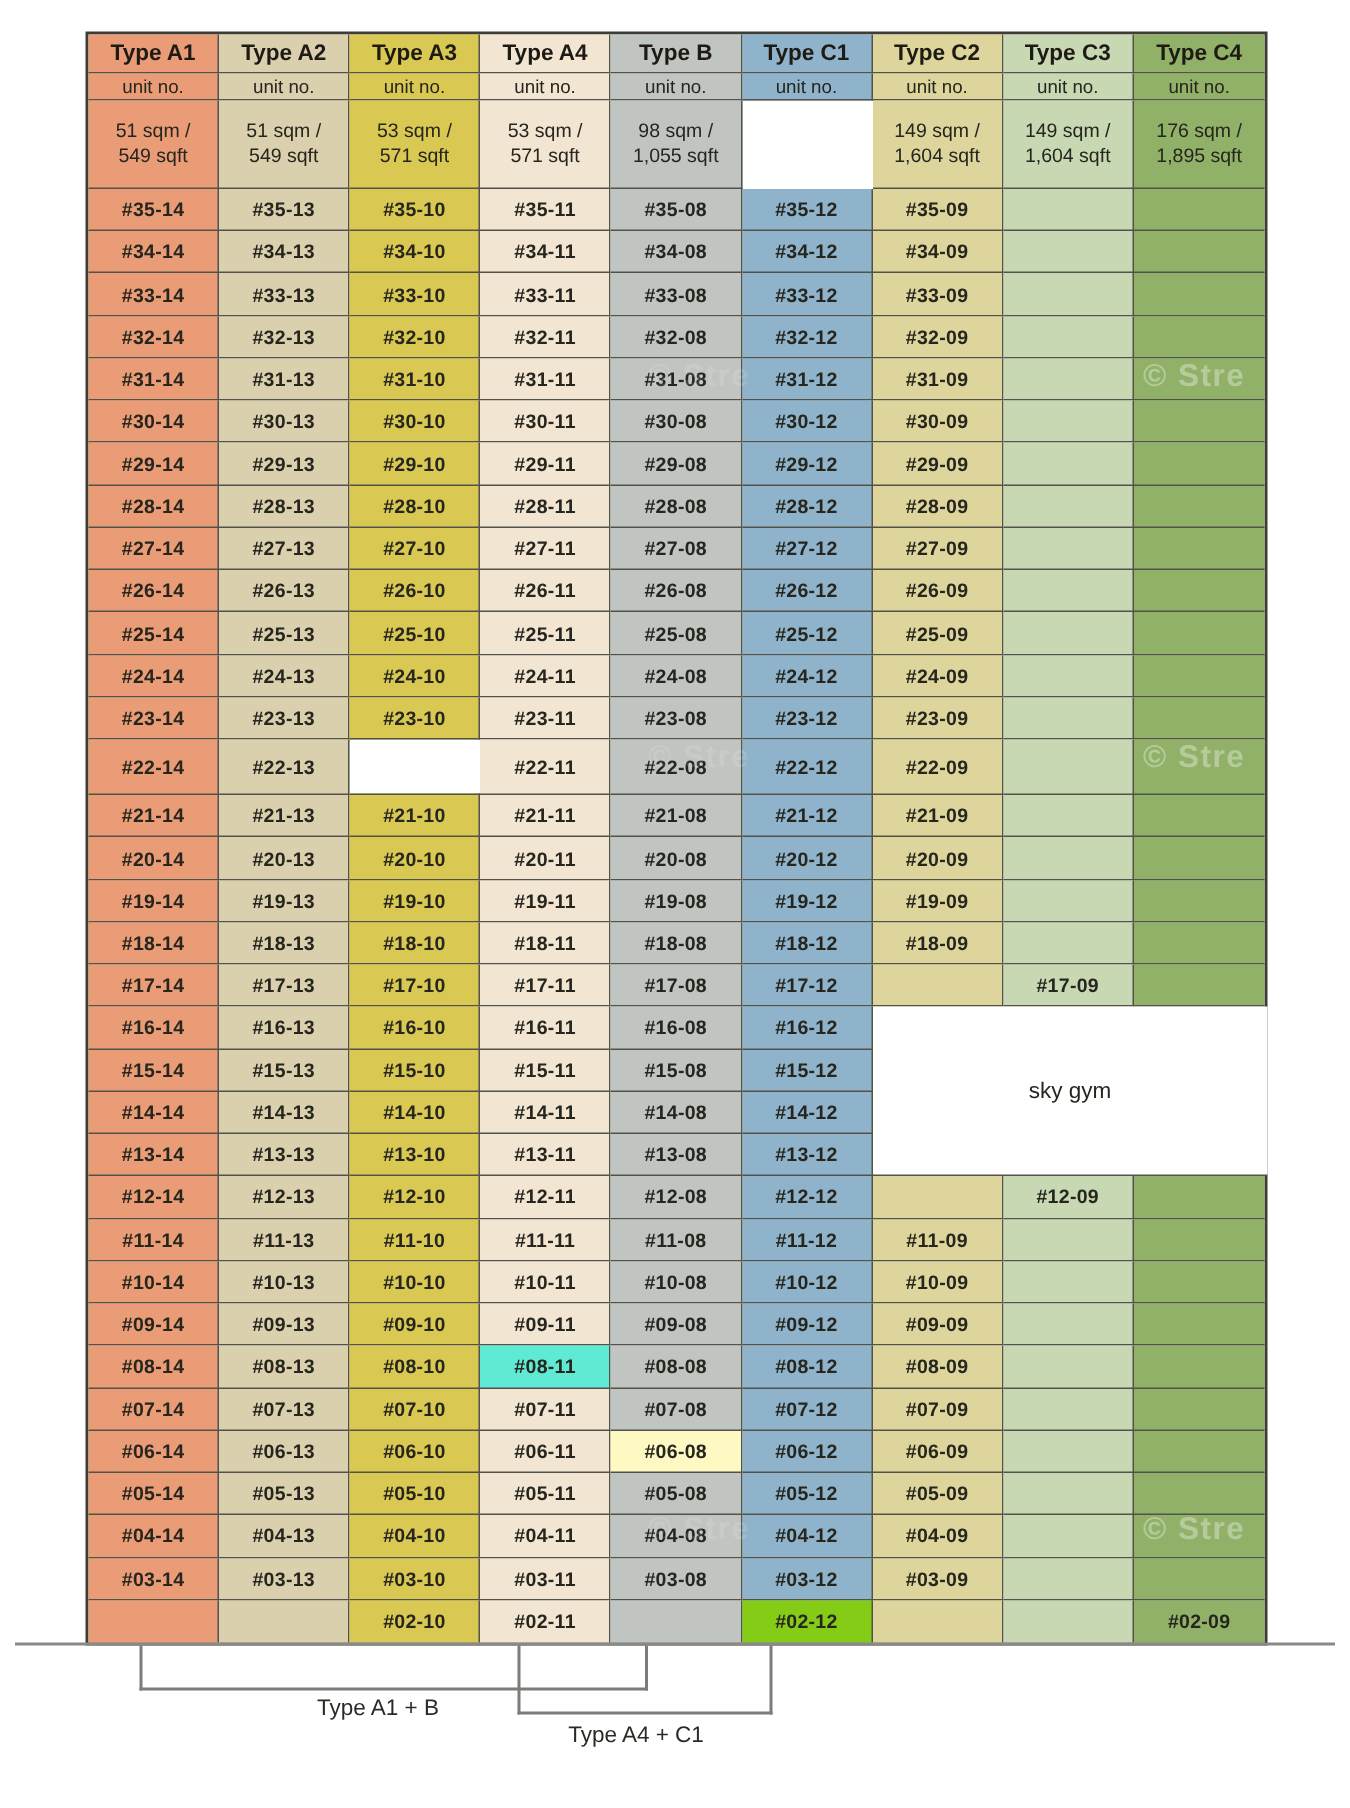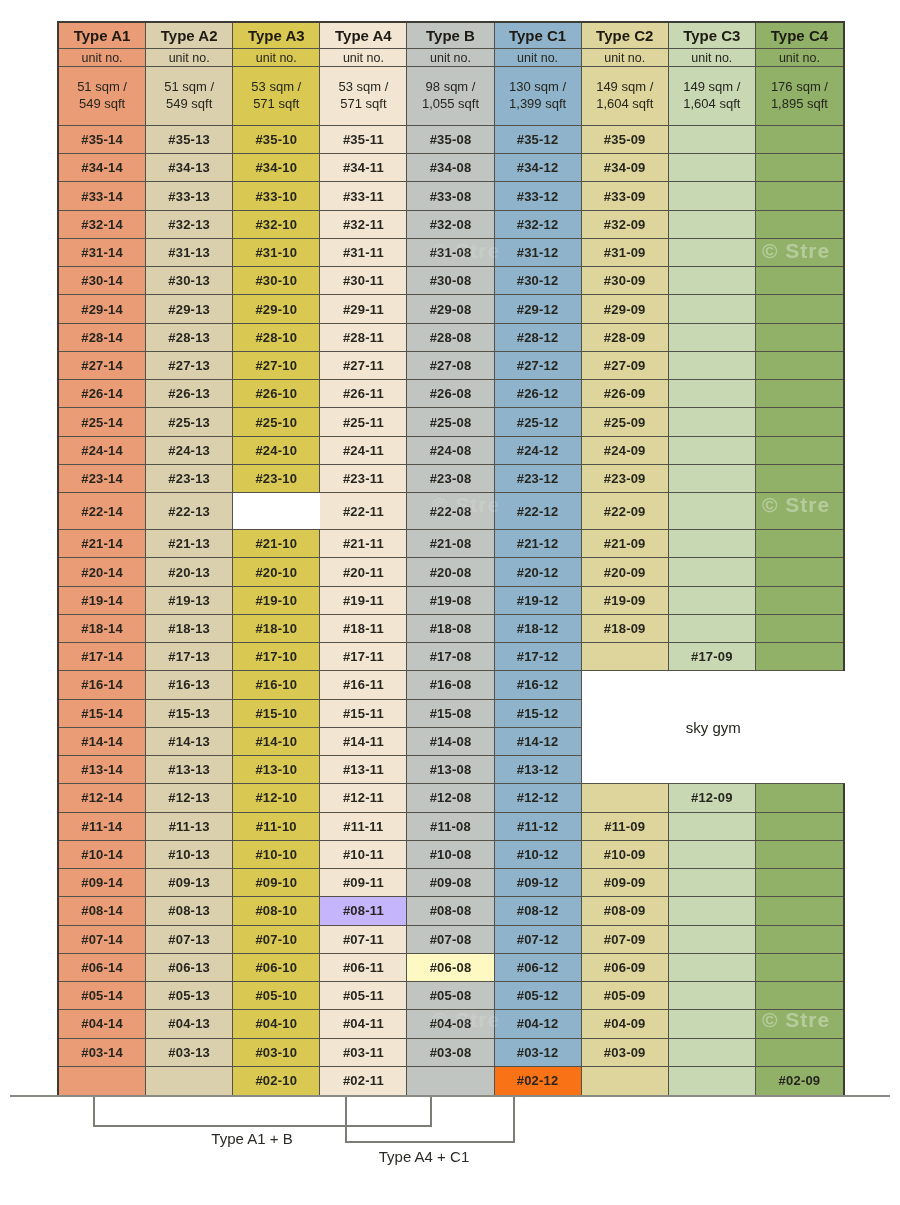--- a/index.html
+++ b/index.html
@@ -182,21 +182,21 @@
       <div class="cell unit" style="grid-area: 21 / 4; background: rgb(242, 230, 211);">#18-11</div>
       <div class="cell unit" style="grid-area: 22 / 4; background: rgb(242, 230, 211);">#17-11</div>
       <div class="cell unit" style="grid-area: 23 / 4; background: rgb(242, 230, 211);">#16-11</div>
       <div class="cell unit" style="grid-area: 24 / 4; background: rgb(242, 230, 211);">#15-11</div>
       <div class="cell unit" style="grid-area: 25 / 4; background: rgb(242, 230, 211);">#14-11</div>
       <div class="cell unit" style="grid-area: 26 / 4; background: rgb(242, 230, 211);">#13-11</div>
       <div class="cell unit" style="grid-area: 27 / 4; background: rgb(242, 230, 211);">#12-11</div>
       <div class="cell unit" style="grid-area: 28 / 4; background: rgb(242, 230, 211);">#11-11</div>
       <div class="cell unit" style="grid-area: 29 / 4; background: rgb(242, 230, 211);">#10-11</div>
       <div class="cell unit" style="grid-area: 30 / 4; background: rgb(242, 230, 211);">#09-11</div>
-      <div class="cell unit" style="grid-area: 31 / 4; background: #c4b5fd;">#08-11</div>
+      <div class="cell unit" style="grid-area: 31 / 4; background: #5eead4;">#08-11</div>
       <div class="cell unit" style="grid-area: 32 / 4; background: rgb(242, 230, 211);">#07-11</div>
       <div class="cell unit" style="grid-area: 33 / 4; background: rgb(242, 230, 211);">#06-11</div>
       <div class="cell unit" style="grid-area: 34 / 4; background: rgb(242, 230, 211);">#05-11</div>
       <div class="cell unit" style="grid-area: 35 / 4; background: rgb(242, 230, 211);">#04-11</div>
       <div class="cell unit" style="grid-area: 36 / 4; background: rgb(242, 230, 211);">#03-11</div>
       <div class="cell unit lastrow" style="grid-area: 37 / 4; background: rgb(242, 230, 211);">#02-11</div>
       <div class="cell hdr" style="grid-area: 1 / 5; background: rgb(193, 197, 194);">Type B</div>
       <div class="cell sub" style="grid-area: 2 / 5; background: rgb(193, 197, 194);">unit no.</div>
       <div class="cell size" style="grid-area: 3 / 5; background: rgb(193, 197, 194);">98 sqm /
 1,055 sqft</div>
@@ -229,22 +229,20 @@
       <div class="cell unit" style="grid-area: 30 / 5; background: rgb(193, 197, 194);">#09-08</div>
       <div class="cell unit" style="grid-area: 31 / 5; background: rgb(193, 197, 194);">#08-08</div>
       <div class="cell unit" style="grid-area: 32 / 5; background: rgb(193, 197, 194);">#07-08</div>
       <div class="cell unit" style="grid-area: 33 / 5; background: #fef9c3;">#06-08</div>
       <div class="cell unit" style="grid-area: 34 / 5; background: rgb(193, 197, 194);">#05-08</div>
       <div class="cell unit" style="grid-area: 35 / 5; background: rgb(193, 197, 194);">#04-08</div>
       <div class="cell unit" style="grid-area: 36 / 5; background: rgb(193, 197, 194);">#03-08</div>
       <div class="cell unit lastrow" style="grid-area: 37 / 5; background: rgb(193, 197, 194);"></div>
       <div class="cell hdr" style="grid-area: 1 / 6; background: rgb(143, 179, 202);">Type C1</div>
       <div class="cell sub" style="grid-area: 2 / 6; background: rgb(143, 179, 202);">unit no.</div>
-      <div class="cell size" style="grid-area: 3 / 6; background: rgb(143, 179, 202);">130 sqm /
-1,399 sqft</div>
       <div class="cell unit" style="grid-area: 4 / 6; background: rgb(143, 179, 202);">#35-12</div>
       <div class="cell unit" style="grid-area: 5 / 6; background: rgb(143, 179, 202);">#34-12</div>
       <div class="cell unit" style="grid-area: 6 / 6; background: rgb(143, 179, 202);">#33-12</div>
       <div class="cell unit" style="grid-area: 7 / 6; background: rgb(143, 179, 202);">#32-12</div>
       <div class="cell unit" style="grid-area: 8 / 6; background: rgb(143, 179, 202);">#31-12</div>
       <div class="cell unit" style="grid-area: 9 / 6; background: rgb(143, 179, 202);">#30-12</div>
       <div class="cell unit" style="grid-area: 10 / 6; background: rgb(143, 179, 202);">#29-12</div>
       <div class="cell unit" style="grid-area: 11 / 6; background: rgb(143, 179, 202);">#28-12</div>
       <div class="cell unit" style="grid-area: 12 / 6; background: rgb(143, 179, 202);">#27-12</div>
       <div class="cell unit" style="grid-area: 13 / 6; background: rgb(143, 179, 202);">#26-12</div>
@@ -264,21 +262,21 @@
       <div class="cell unit" style="grid-area: 27 / 6; background: rgb(143, 179, 202);">#12-12</div>
       <div class="cell unit" style="grid-area: 28 / 6; background: rgb(143, 179, 202);">#11-12</div>
       <div class="cell unit" style="grid-area: 29 / 6; background: rgb(143, 179, 202);">#10-12</div>
       <div class="cell unit" style="grid-area: 30 / 6; background: rgb(143, 179, 202);">#09-12</div>
       <div class="cell unit" style="grid-area: 31 / 6; background: rgb(143, 179, 202);">#08-12</div>
       <div class="cell unit" style="grid-area: 32 / 6; background: rgb(143, 179, 202);">#07-12</div>
       <div class="cell unit" style="grid-area: 33 / 6; background: rgb(143, 179, 202);">#06-12</div>
       <div class="cell unit" style="grid-area: 34 / 6; background: rgb(143, 179, 202);">#05-12</div>
       <div class="cell unit" style="grid-area: 35 / 6; background: rgb(143, 179, 202);">#04-12</div>
       <div class="cell unit" style="grid-area: 36 / 6; background: rgb(143, 179, 202);">#03-12</div>
-      <div class="cell unit lastrow" style="grid-area: 37 / 6; background: #f97316;">#02-12</div>
+      <div class="cell unit lastrow" style="grid-area: 37 / 6; background: #84cc16;">#02-12</div>
       <div class="cell hdr" style="grid-area: 1 / 7; background: rgb(221, 213, 156);">Type C2</div>
       <div class="cell sub" style="grid-area: 2 / 7; background: rgb(221, 213, 156);">unit no.</div>
       <div class="cell size" style="grid-area: 3 / 7; background: rgb(221, 213, 156);">149 sqm /
 1,604 sqft</div>
       <div class="cell unit" style="grid-area: 4 / 7; background: rgb(221, 213, 156);">#35-09</div>
       <div class="cell unit" style="grid-area: 5 / 7; background: rgb(221, 213, 156);">#34-09</div>
       <div class="cell unit" style="grid-area: 6 / 7; background: rgb(221, 213, 156);">#33-09</div>
       <div class="cell unit" style="grid-area: 7 / 7; background: rgb(221, 213, 156);">#32-09</div>
       <div class="cell unit" style="grid-area: 8 / 7; background: rgb(221, 213, 156);">#31-09</div>
       <div class="cell unit" style="grid-area: 9 / 7; background: rgb(221, 213, 156);">#30-09</div>

